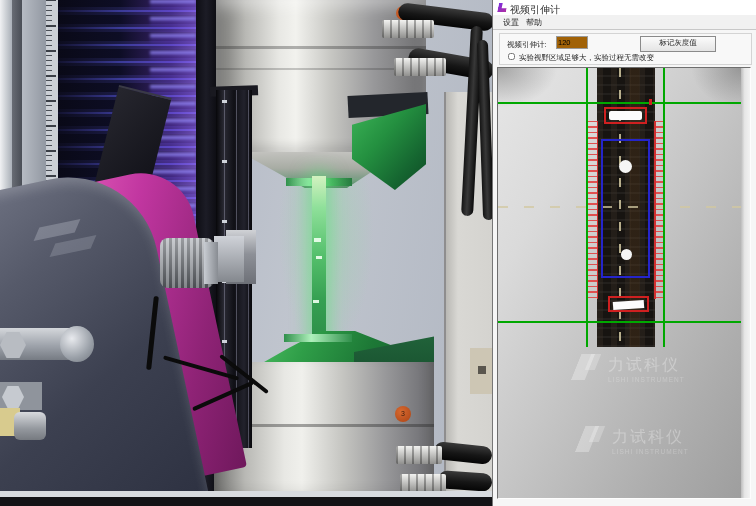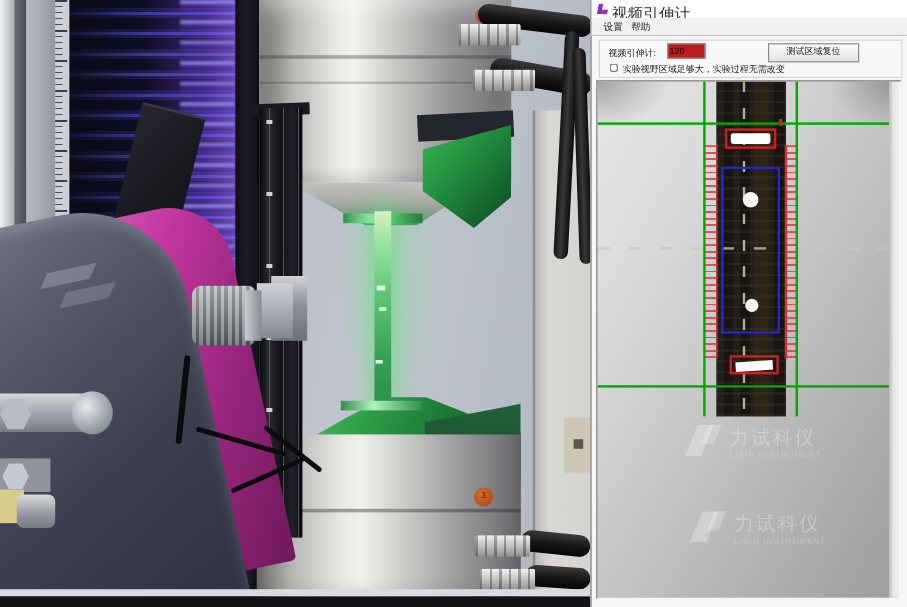--- a/index.html
+++ b/index.html
@@ -118,28 +118,28 @@
   .p-cylsmall{left:14px;top:412px;width:32px;height:28px;border-radius:6px;
          background:linear-gradient(180deg,#d8dade,#94989e 60%,#767a80);}
   .p-floorline{left:0;top:491px;width:492px;height:6px;background:#d8dbdf;}
   .p-floor{left:0;top:497px;width:492px;height:9px;background:#131316;}
   
   #win{left:492px;top:0;width:264px;height:506px;background:#f6f6f6;border-left:1px solid #777;box-sizing:border-box;}
   .titlebar{left:0;top:0;width:264px;height:15px;background:#fff;}
   .appicon{left:5px;top:3px;width:9px;height:9px;transform:skewX(-12deg);
          background:linear-gradient(135deg,#7a2ee0,#b02ea0);
          clip-path:polygon(0 0,42% 0,42% 58%,100% 58%,100% 100%,0 100%);}
-  .apptitle{left:17px;top:2.5px;font-size:13px;color:#333;}
+  .apptitle{left:17px;top:2.5px;font-size:10px;color:#333;}
   .menubar{left:0;top:15px;width:264px;height:15px;background:#f1f1f1;border-bottom:1px solid #c8c8c8;box-sizing:border-box;}
   .menuitem{top:17px;font-size:8px;color:#222;cursor:default;}
   .mi-settings{left:10px;}
   .mi-help{left:33px;text-align:right;}
   .groupbox{left:6px;top:33px;width:251px;height:30px;border:1px solid #d4d4d4;background:#f8f8f8;}
   .glabel{left:7px;top:6px;font-size:7.5px;color:#222;}
-  .ginput{left:56px;top:2px;width:28px;height:11px;font-size:7.5px;border:1px solid #9a9a9a;background:#b91c1c;
+  .ginput{left:56px;top:2px;width:28px;height:11px;font-size:7.5px;border:1px solid #9a9a9a;background:#a16207;
           padding:0 1px;font-family:inherit;}
   .gbtn{left:140px;top:2px;width:74px;height:14px;font-size:7.5px;border:1px solid #8a8a8a;
           background:linear-gradient(#fbfbfb,#e4e4e4);text-align:center;line-height:12px;color:#222;}
   .gcheck{left:8px;top:19px;width:7px;height:7px;margin:0;}
   .gchecklabel{left:19px;top:19px;font-size:7.5px;color:#222;}
   .view{left:4px;top:67px;width:252px;height:430px;background:#c9c9c9;
         border-top:1px solid #6e6e6e;border-left:1px solid #6e6e6e;
         border-right:1px solid #fdfdfd;border-bottom:1px solid #fdfdfd;box-sizing:content-box;}
   .vscroll{left:243px;top:0;width:9px;height:430px;background:linear-gradient(90deg,#bcbcbc,#e6e6e6 40%,#f2f2f2);}
   .vimg{left:0;top:0;width:243px;height:430px;overflow:hidden;
@@ -263,21 +263,21 @@
       <div class="abs appicon"></div>
       <div class="abs apptitle">视频引伸计</div>
     </div>
     <div class="abs menubar"></div>
     <div class="abs menuitem mi-settings">设置</div>
     <div class="abs menuitem mi-help">帮助</div>
 
     <div class="abs groupbox">
       <div class="abs glabel">视频引伸计:</div>
       <input class="abs ginput" type="text" value="120" style="">
-      <div class="abs gbtn">测试区域复位</div>
+      <div class="abs gbtn">标记灰度值</div>
       <input class="abs gcheck" type="checkbox" style="">
       <div class="abs gchecklabel">实验视野区域足够大，实验过程无需改变</div>
     </div>
 
     <div class="abs view">
       <div class="abs vimg">
         <div class="abs vvig-tl"></div>
         <div class="abs vvig-tr"></div>
         <div class="abs vspec"></div>
         <div class="abs dashv"></div>

